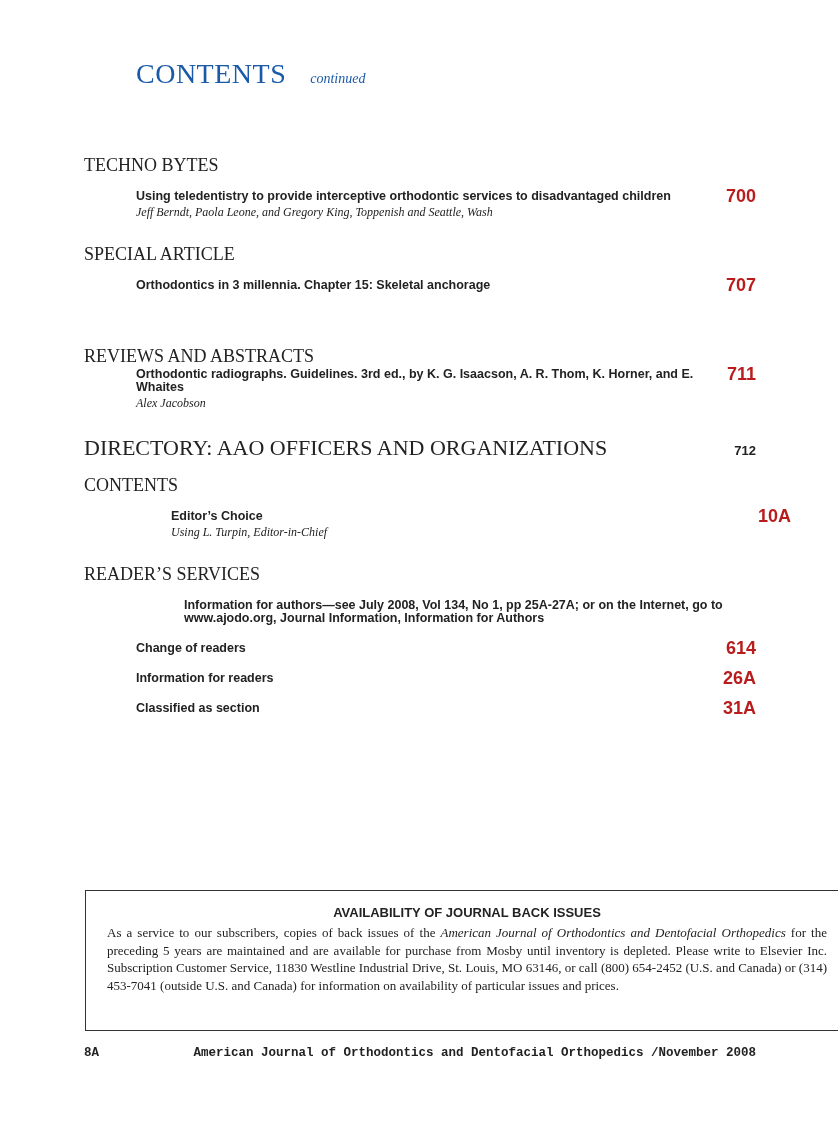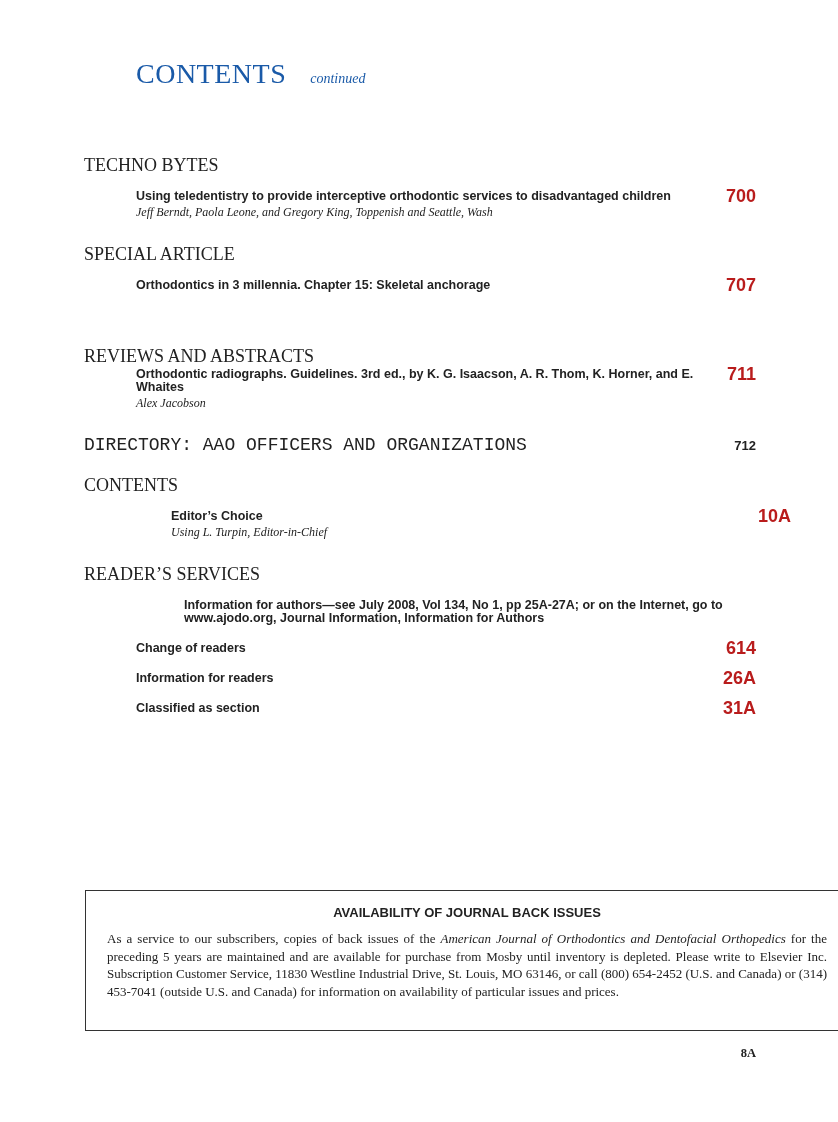--- a/index.html
+++ b/index.html
@@ -3,35 +3,35 @@
   <meta charset="utf-8">
   <style>
     html, body { margin: 0; padding: 0; background: #ffffff; }
     body { width: 838px; height: 1122px; position: relative; overflow: hidden; color: #1a1a1a; }
     .page-header { position: absolute; left: 136px; top: 58px; text-align: right; }
     .page-header .title { font-family: "Liberation Serif", serif; font-size: 28px; color: #1a5aa8; letter-spacing: 0.5px; }
     .page-header .cont { font-family: "Liberation Serif", serif; font-style: italic; font-size: 14px; color: #1a5aa8; margin-left: 24px; }
 
     .section-heading { position: absolute; left: 84px; font-family: "Liberation Serif", serif; font-size: 18px; color: #222; }
     .section-heading-row { position: absolute; left: 84px; width: 672px; display: flex; justify-content: space-between; align-items: baseline; }
-    .section-heading-row .h { font-family: Liberation Mono, monospace; font-size: 18px; color: #222; }
+    .section-heading-row .h { font-family: Liberation Serif, serif; font-size: 22px; color: #222; }
     .section-heading-row .pg { font-family: "Liberation Sans", sans-serif; font-size: 13px; font-weight: bold; color: #222; }
 
     .entry { position: absolute; left: 136px; width: 620px; }
     .entry .row { display: flex; justify-content: space-between; align-items: flex-start; }
     .entry .etitle { font-family: "Liberation Sans", sans-serif; font-size: 12.5px; font-weight: bold; color: #222; line-height: 13px; width: 575px; }
     .entry .epage { font-family: "Liberation Sans", sans-serif; font-size: 18px; font-weight: bold; color: #b91c1c; line-height: 13px; text-align: left; }
     .entry .eauthor { font-family: "Liberation Serif", serif; font-style: italic; font-size: 12px; color: #222; margin-top: 2px; }
 
     .box { position: absolute; left: 85px; top: 890px; width: 764px; height: 141px; border: 1.5px solid #333; box-sizing: border-box; }
     .box .btitle { font-family: "Liberation Sans", sans-serif; font-weight: bold; font-size: 13px; text-align: center; margin-top: 14px; color: #222; }
-    .box .btext { font-family: "Liberation Serif", serif; font-size: 13px; line-height: 17.5px; text-align: justify; margin: 10px 21px 0 21px; color: #222; }
+    .box .btext { font-family: "Liberation Serif", serif; font-size: 13px; line-height: 17.5px; text-align: justify; margin: 4px 21px 0 21px; color: #222; }
     .box .btext i { font-style: italic; }
 
-    .footer { position: absolute; top: 1046px; left: 84px; width: 672px; display: flex; justify-content: flex-end; font-family: Liberation Serif, serif; font-weight: bold; font-size: 12.5px; color: #222; }
+    .footer { position: absolute; top: 1046px; left: 84px; width: 672px; display: flex; justify-content: space-between; font-family: Liberation Mono, monospace; font-weight: bold; font-size: 12.5px; color: #222; }
   </style>
 </head>
 <body>
 
 <div class="page-header">
   <span class="title">CONTENTS</span><span class="cont">continued</span>
 </div>
 
 <div class="section-heading" style="top:155px;">TECHNO BYTES</div>
 <div class="entry" style="top:190px;">
@@ -99,13 +99,14 @@
   </div>
 </div>
 
 <div class="box">
   <div class="btitle">AVAILABILITY OF JOURNAL BACK ISSUES</div>
   <div class="btext"><span>As a service to our subscribers, copies of back issues of the </span><i>American Journal of Orthodontics and Dentofacial Orthopedics</i><span> for the preceding 5 years are maintained and are available for purchase from Mosby until inventory is depleted. Please write to Elsevier Inc. Subscription Customer Service, 11830 Westline Industrial Drive, St. Louis, MO 63146, or call (800) 654-2452 (U.S. and Canada) or (314) 453-7041 (outside U.S. and Canada) for information on availability of particular issues and prices.</span></div>
 </div>
 
 <div class="footer">
   <span>8A</span>
+  <span>American Journal of Orthodontics and Dentofacial Orthopedics /November 2008</span>
 </div>
 
 </body></html>

